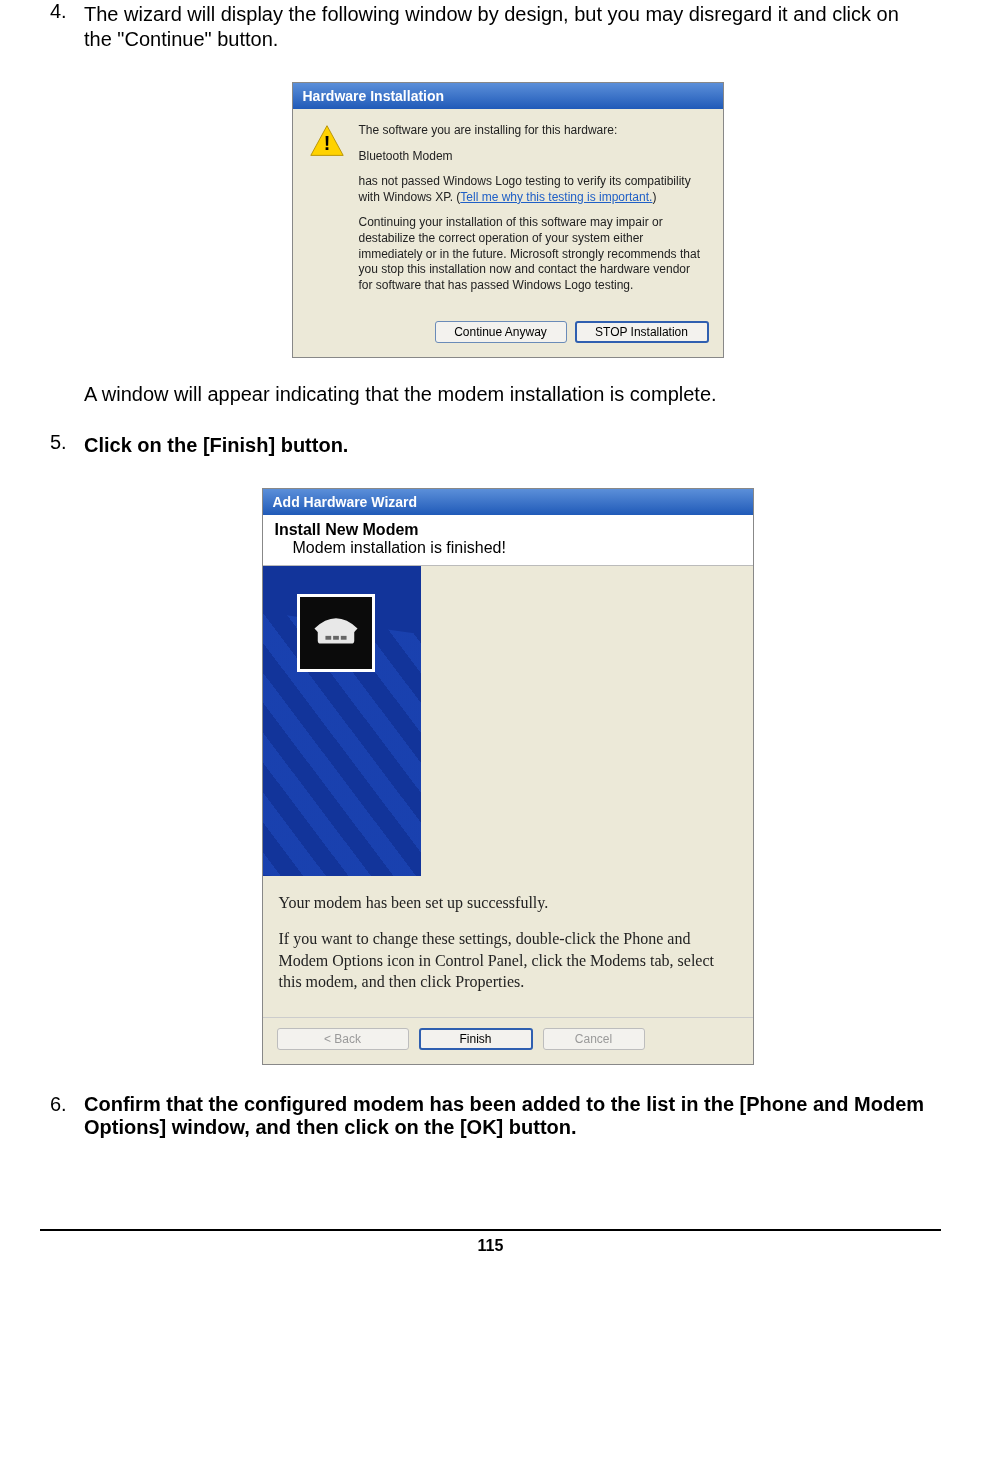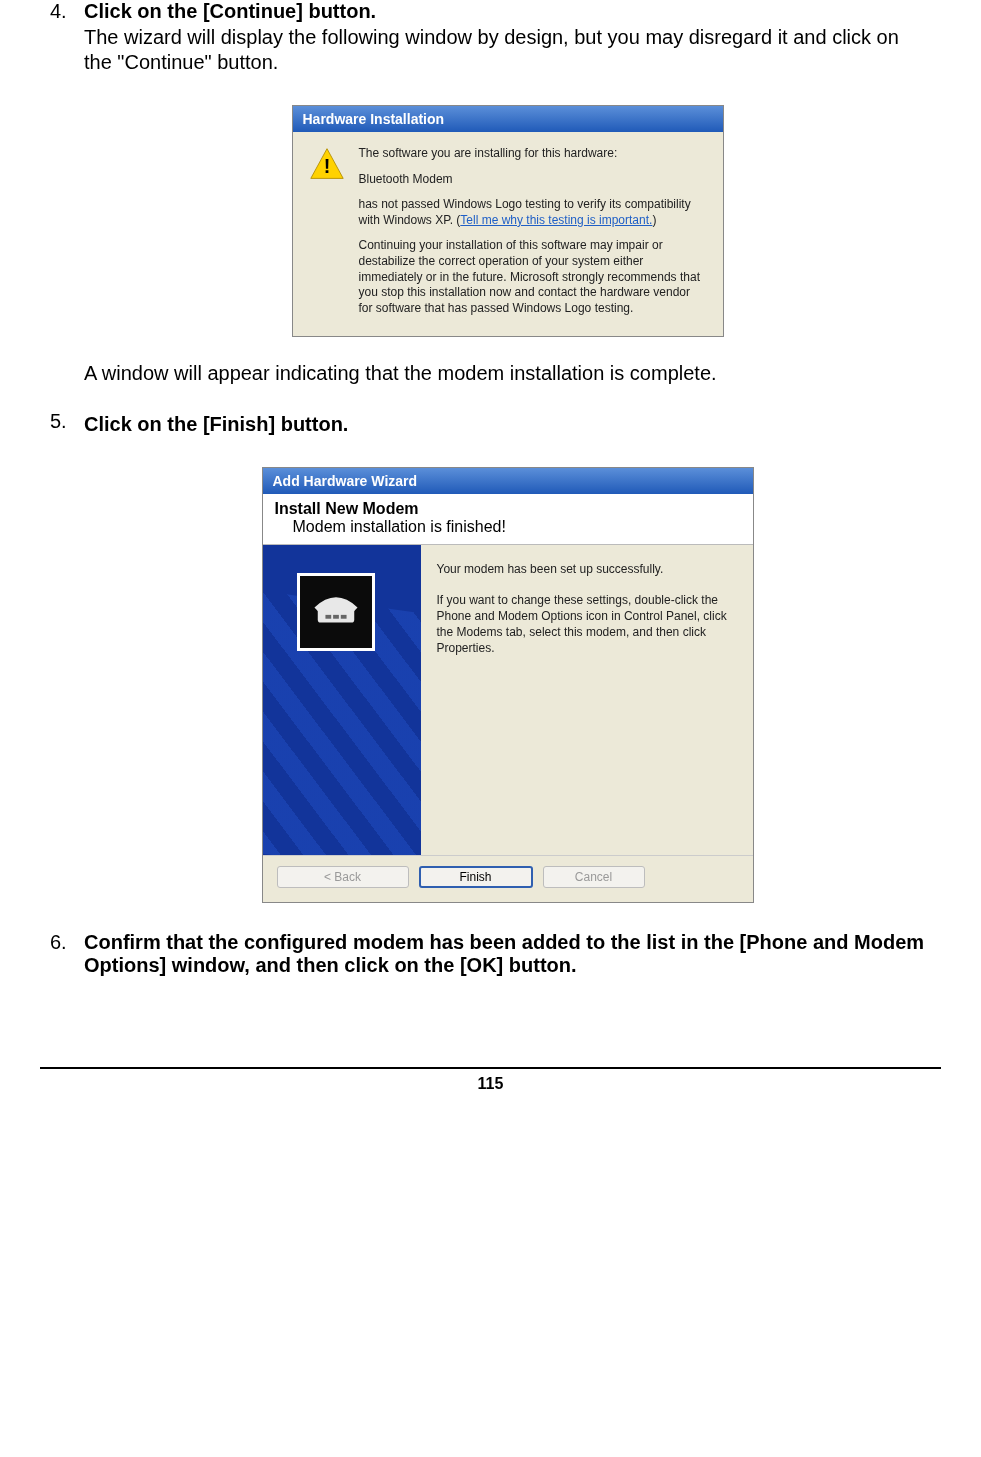--- a/index.html
+++ b/index.html
@@ -85,23 +85,24 @@
   .d2-sub {
     background: #ffffff;
     border-bottom: 1px solid #bbb;
     padding: 6px 12px 8px 12px;
     font-family: Tahoma, Arial, sans-serif;
     font-size: 16px;
   }
   .d2-sub .h { font-weight: bold; }
   .d2-main {
     display: flex;
-    font-family: Liberation Sans, sans-serif;
-    font-size: 12px;
+    font-family: Liberation Serif, serif;
+    font-size: 16px;
     color: #222;
+    flex-direction: column;
   }
   .d2-left {
     width: 158px; height: 310px;
     background: #12349a;
     position: relative;
     overflow: hidden;
   }
   .d2-left::before {
     content: "";
     position: absolute;
@@ -142,41 +143,44 @@
   }
 </style>
 </head>
 <body>
 
 <div class="page">
 
   <div class="step-row">
     <div class="step-num">4.</div>
     <div class="step-body">
-      <div class="bold">Click on the [Continue] button.</div>
       <div class="para">The wizard will display the following window by design, but you may disregard it and click on the "Continue" button.</div>
 
       <div class="centered">
         <div class="shot-frame shot1">
           <div class="titlebar">Hardware Installation</div>
           <div class="d1-body">
             <div class="warn-icon">
               <svg viewBox="0 0 40 40">
                   <polygon points="20,3 38,36 2,36" fill="#ffd200" stroke="#b38f00" stroke-width="1"></polygon>
                   <text x="20" y="30" text-anchor="middle" font-size="22" font-weight="bold" fill="#000">!</text>
                 </svg>
             </div>
             <div class="d1-text">
               <p>The software you are installing for this hardware:</p>
               <p>Bluetooth Modem</p>
               <p>
                 <span>has not passed Windows Logo testing to verify its compatibility with Windows XP. (</span><span class="linkish">Tell me why this testing is important.</span><span>)</span>
               </p>
               <p class="strong-block">Continuing your installation of this software may impair or destabilize the correct operation of your system either immediately or in the future. Microsoft strongly recommends that you stop this installation now and contact the hardware vendor for software that has passed Windows Logo testing.</p>
             </div>
+          </div>
+          <div class="button-row">
+            <div class="xp-btn">Continue Anyway</div>
+            <div class="xp-btn primary">STOP Installation</div>
           </div>
         </div>
       </div>
 
       <div class="para">A window will appear indicating that the modem installation is complete.</div>
     </div>
   </div>
 
   <div class="step-row">
     <div class="step-num">5.</div>

